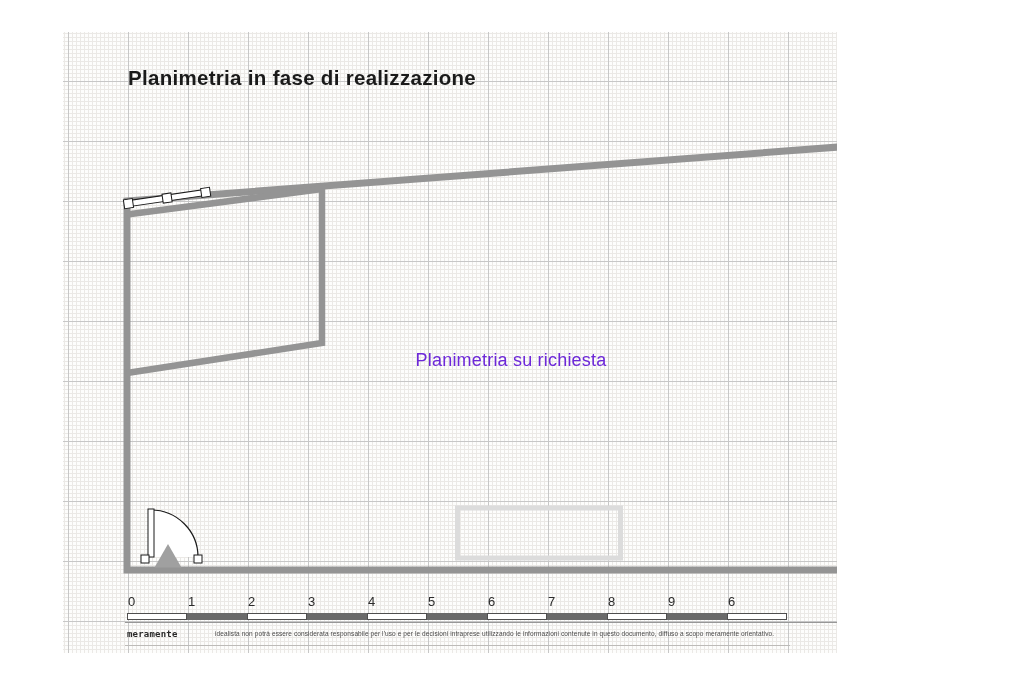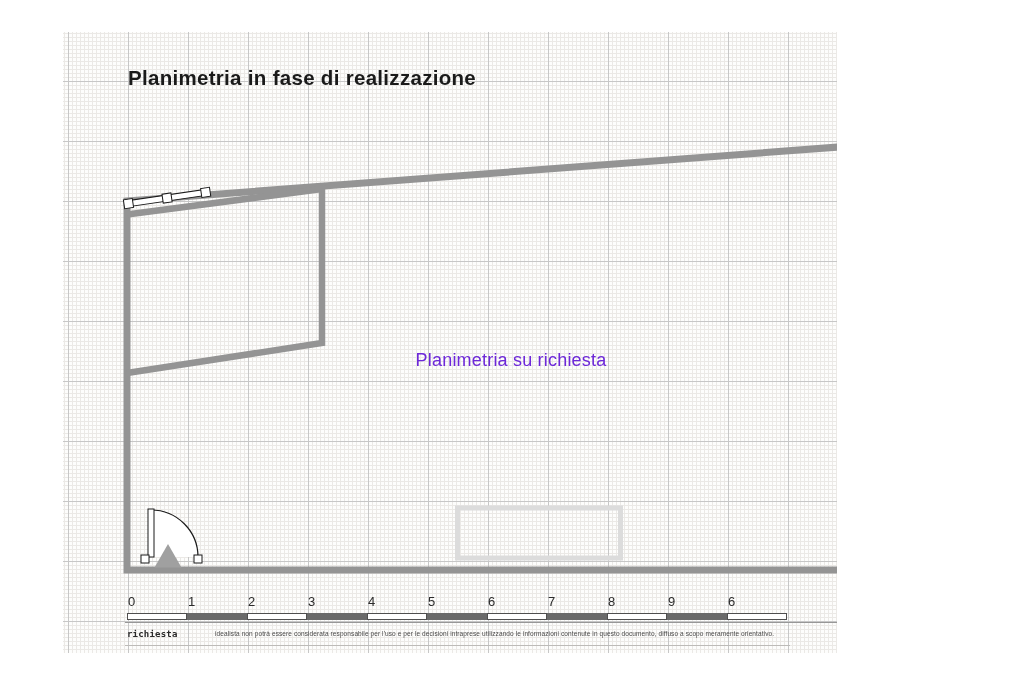--- a/index.html
+++ b/index.html
@@ -120,16 +120,16 @@
     <div class="seg dark"></div>
     <div class="seg light"></div>
     <div class="seg dark"></div>
     <div class="seg light"></div>
     <div class="seg dark"></div>
     <div class="seg light"></div>
   </div>
 
   <div class="footer-rule-top"></div>
   <div class="footer-rule-bottom"></div>
-  <div class="brand">richiesta</div>
+  <div class="brand">meramente</div>
   <div class="disclaimer">idealista non potrà essere considerata responsabile per l'uso e per le decisioni intraprese utilizzando le informazioni contenute in questo documento, diffuso a scopo meramente orientativo.</div>
 
 </div>
 
 </body></html>

